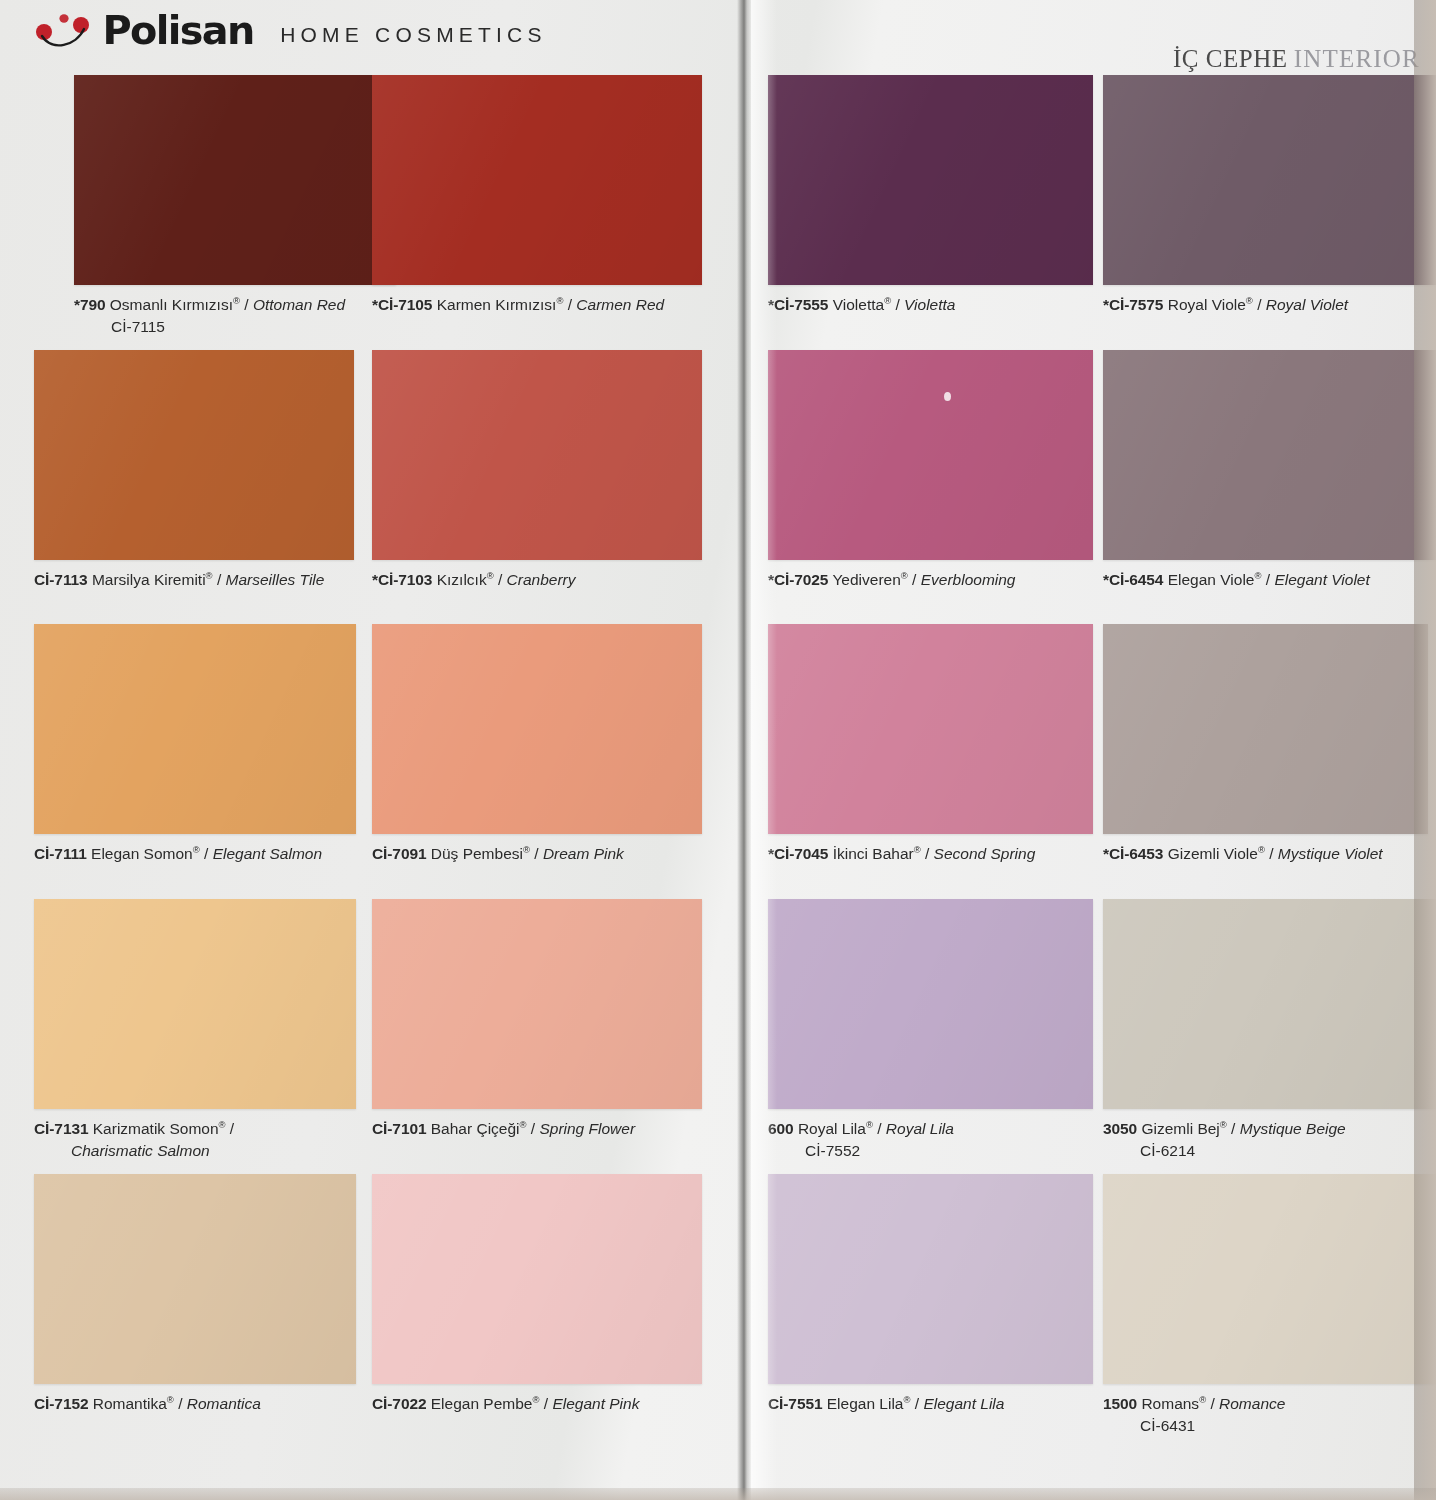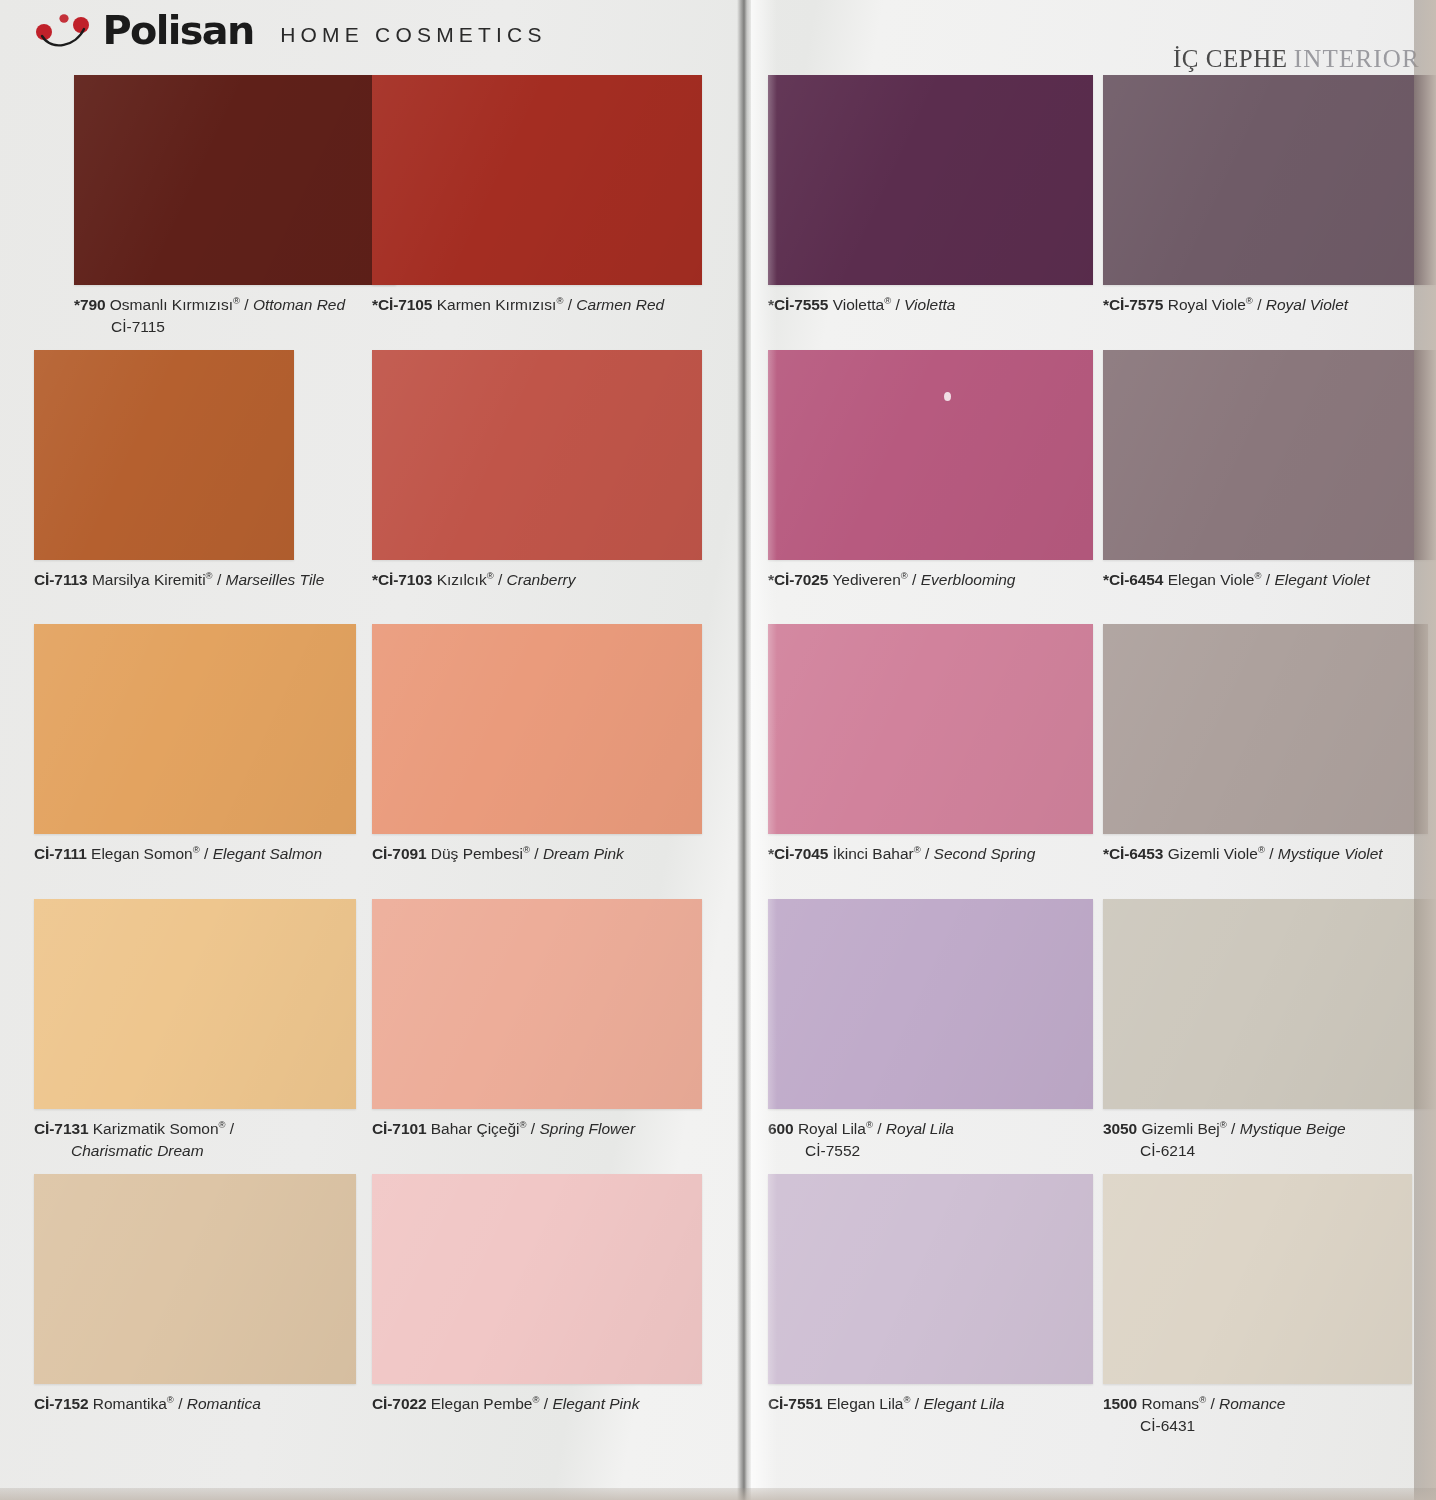--- a/index.html
+++ b/index.html
@@ -139,39 +139,39 @@
 
   <div class="panel" id="panel-left">
       <div class="cell" style="left: 34px; top: 5px; width: 322px; padding-left: 40px;">
         <div class="swatch" style="height: 210px; background: rgb(95, 32, 25);"></div>
         <div class="caption"><span><span class="code">*790</span> <span class="tr">Osmanlı Kırmızısı</span><sup>®</sup> / <span class="en">Ottoman Red</span></span><span class="alt">Cİ-7115</span></div>
       </div>
       <div class="cell" style="left: 372px; top: 5px; width: 330px;">
         <div class="swatch" style="height: 210px; background: rgb(164, 45, 34);"></div>
         <div class="caption"><span><span class="code">*Cİ-7105</span> <span class="tr">Karmen Kırmızısı</span><sup>®</sup> / <span class="en">Carmen Red</span></span></div>
       </div>
-      <div class="cell" style="left: 34px; top: 280px; width: 260px;">
+      <div class="cell" style="left: 34px; top: 280px; width: 320px;">
         <div class="swatch" style="height: 210px; background: rgb(181, 96, 47);"></div>
         <div class="caption"><span><span class="code">Cİ-7113</span> <span class="tr">Marsilya Kiremiti</span><sup>®</sup> / <span class="en">Marseilles Tile</span></span></div>
       </div>
       <div class="cell" style="left: 372px; top: 280px; width: 330px;">
         <div class="swatch" style="height: 210px; background: rgb(192, 85, 73);"></div>
         <div class="caption"><span><span class="code">*Cİ-7103</span> <span class="tr">Kızılcık</span><sup>®</sup> / <span class="en">Cranberry</span></span></div>
       </div>
       <div class="cell" style="left: 34px; top: 554px; width: 322px;">
         <div class="swatch" style="height: 210px; background: rgb(227, 163, 96);"></div>
         <div class="caption"><span><span class="code">Cİ-7111</span> <span class="tr">Elegan Somon</span><sup>®</sup> / <span class="en">Elegant Salmon</span></span></div>
       </div>
       <div class="cell" style="left: 372px; top: 554px; width: 330px;">
         <div class="swatch" style="height: 210px; background: rgb(234, 155, 124);"></div>
         <div class="caption"><span><span class="code">Cİ-7091</span> <span class="tr">Düş Pembesi</span><sup>®</sup> / <span class="en">Dream Pink</span></span></div>
       </div>
       <div class="cell" style="left: 34px; top: 829px; width: 322px;">
         <div class="swatch" style="height: 210px; background: rgb(238, 198, 142);"></div>
-        <div class="caption"><span><span class="code">Cİ-7131</span> <span class="tr">Karizmatik Somon</span><sup>®</sup> /</span><span class="alt"><span class="en">Charismatic Dream</span></span></div>
+        <div class="caption"><span><span class="code">Cİ-7131</span> <span class="tr">Karizmatik Somon</span><sup>®</sup> /</span><span class="alt"><span class="en">Charismatic Salmon</span></span></div>
       </div>
       <div class="cell" style="left: 372px; top: 829px; width: 330px;">
         <div class="swatch" style="height: 210px; background: rgb(237, 173, 153);"></div>
         <div class="caption"><span><span class="code">Cİ-7101</span> <span class="tr">Bahar Çiçeği</span><sup>®</sup> / <span class="en">Spring Flower</span></span></div>
       </div>
       <div class="cell" style="left: 34px; top: 1104px; width: 322px;">
         <div class="swatch" style="height: 210px; background: rgb(221, 197, 166);"></div>
         <div class="caption"><span><span class="code">Cİ-7152</span> <span class="tr">Romantika</span><sup>®</sup> / <span class="en">Romantica</span></span></div>
       </div>
       <div class="cell" style="left: 372px; top: 1104px; width: 330px;">
@@ -210,21 +210,21 @@
         <div class="caption"><span><span class="code">600</span> <span class="tr">Royal Lila</span><sup>®</sup> / <span class="en">Royal Lila</span></span><span class="alt">Cİ-7552</span></div>
       </div>
       <div class="cell" style="left: 352px; top: 829px; width: 333px;">
         <div class="swatch" style="height: 210px; background: rgb(205, 200, 189);"></div>
         <div class="caption"><span><span class="code">3050</span> <span class="tr">Gizemli Bej</span><sup>®</sup> / <span class="en">Mystique Beige</span></span><span class="alt">Cİ-6214</span></div>
       </div>
       <div class="cell" style="left: 17px; top: 1104px; width: 325px;">
         <div class="swatch" style="height: 210px; background: rgb(207, 192, 212);"></div>
         <div class="caption"><span><span class="code">Cİ-7551</span> <span class="tr">Elegan Lila</span><sup>®</sup> / <span class="en">Elegant Lila</span></span></div>
       </div>
-      <div class="cell" style="left: 352px; top: 1104px; width: 309px;">
+      <div class="cell" style="left: 352px; top: 1104px; width: 333px;">
         <div class="swatch" style="height: 210px; background: rgb(221, 213, 199);"></div>
         <div class="caption"><span><span class="code">1500</span> <span class="tr">Romans</span><sup>®</sup> / <span class="en">Romance</span></span><span class="alt">Cİ-6431</span></div>
       </div>
     </div>
 
   <div id="fold"></div>
   <div id="fold-hi"></div>
   <div id="table-edge-right"></div>
   <div id="table-edge-bottom"></div>
 

